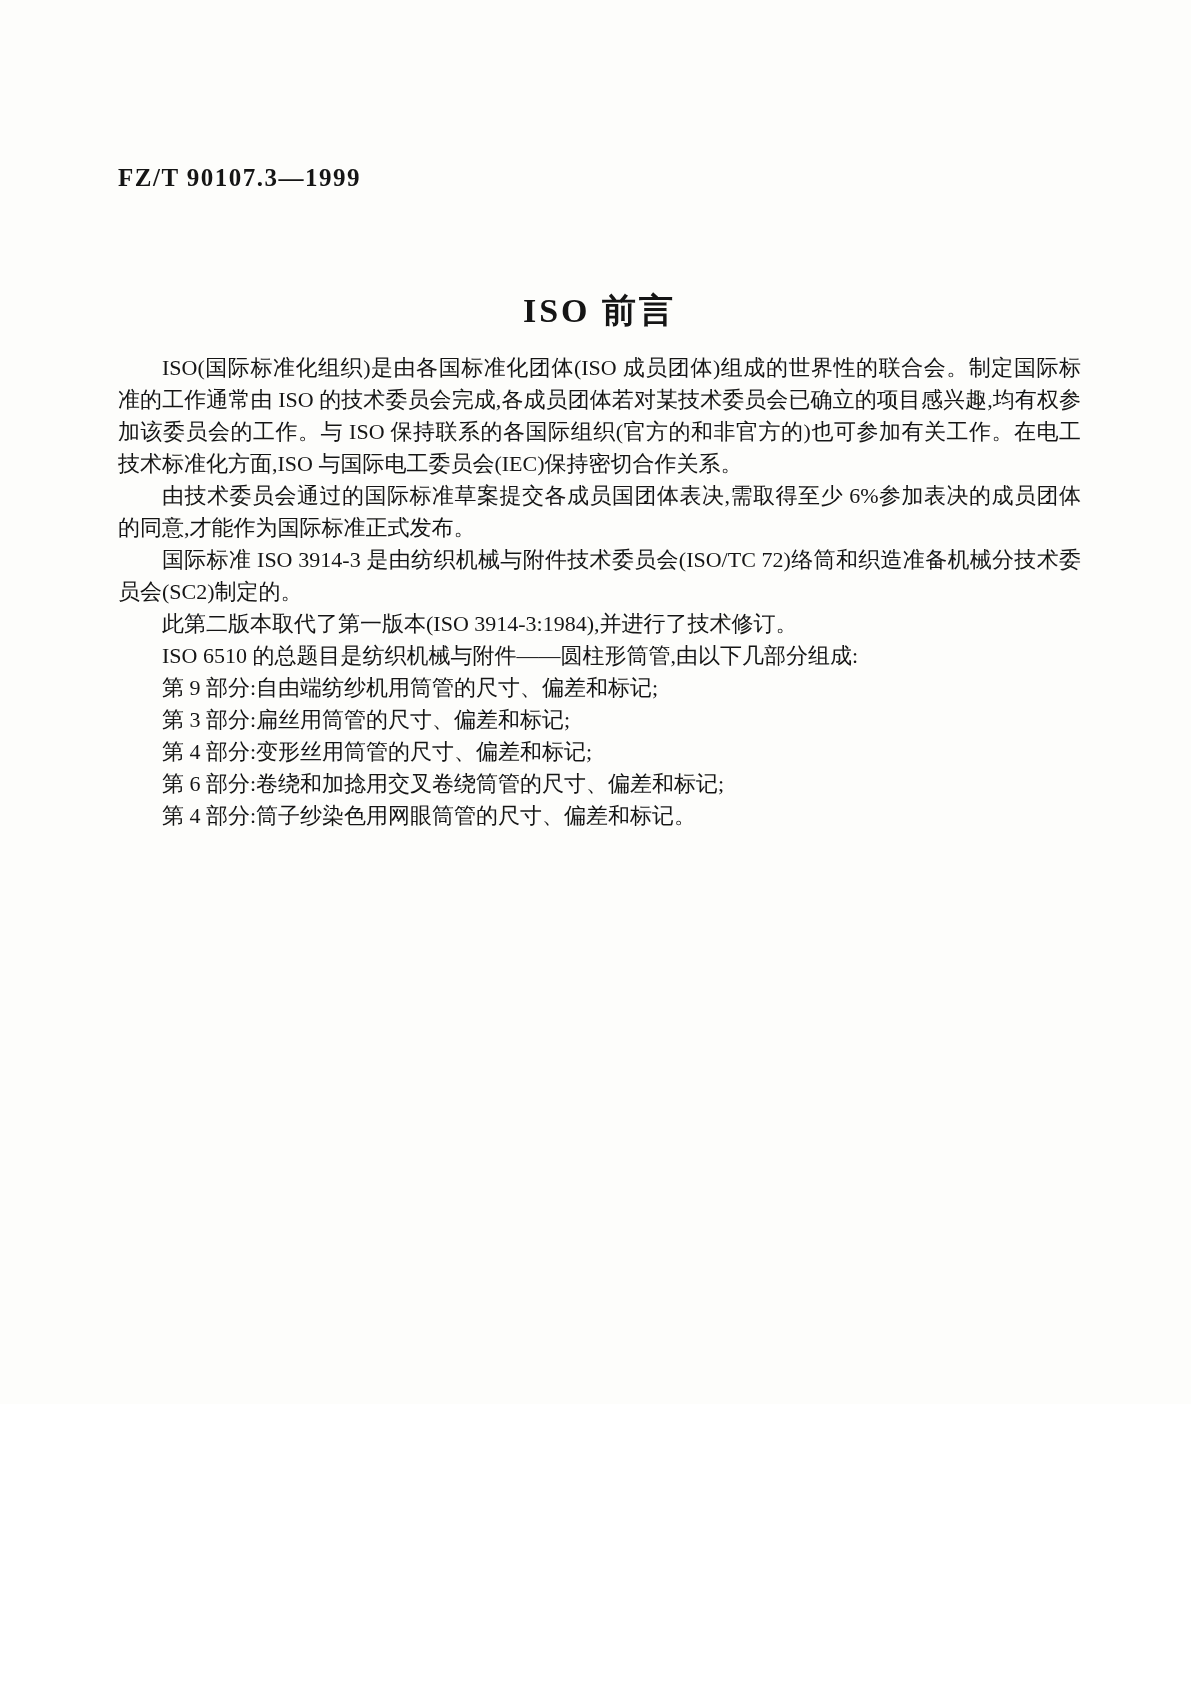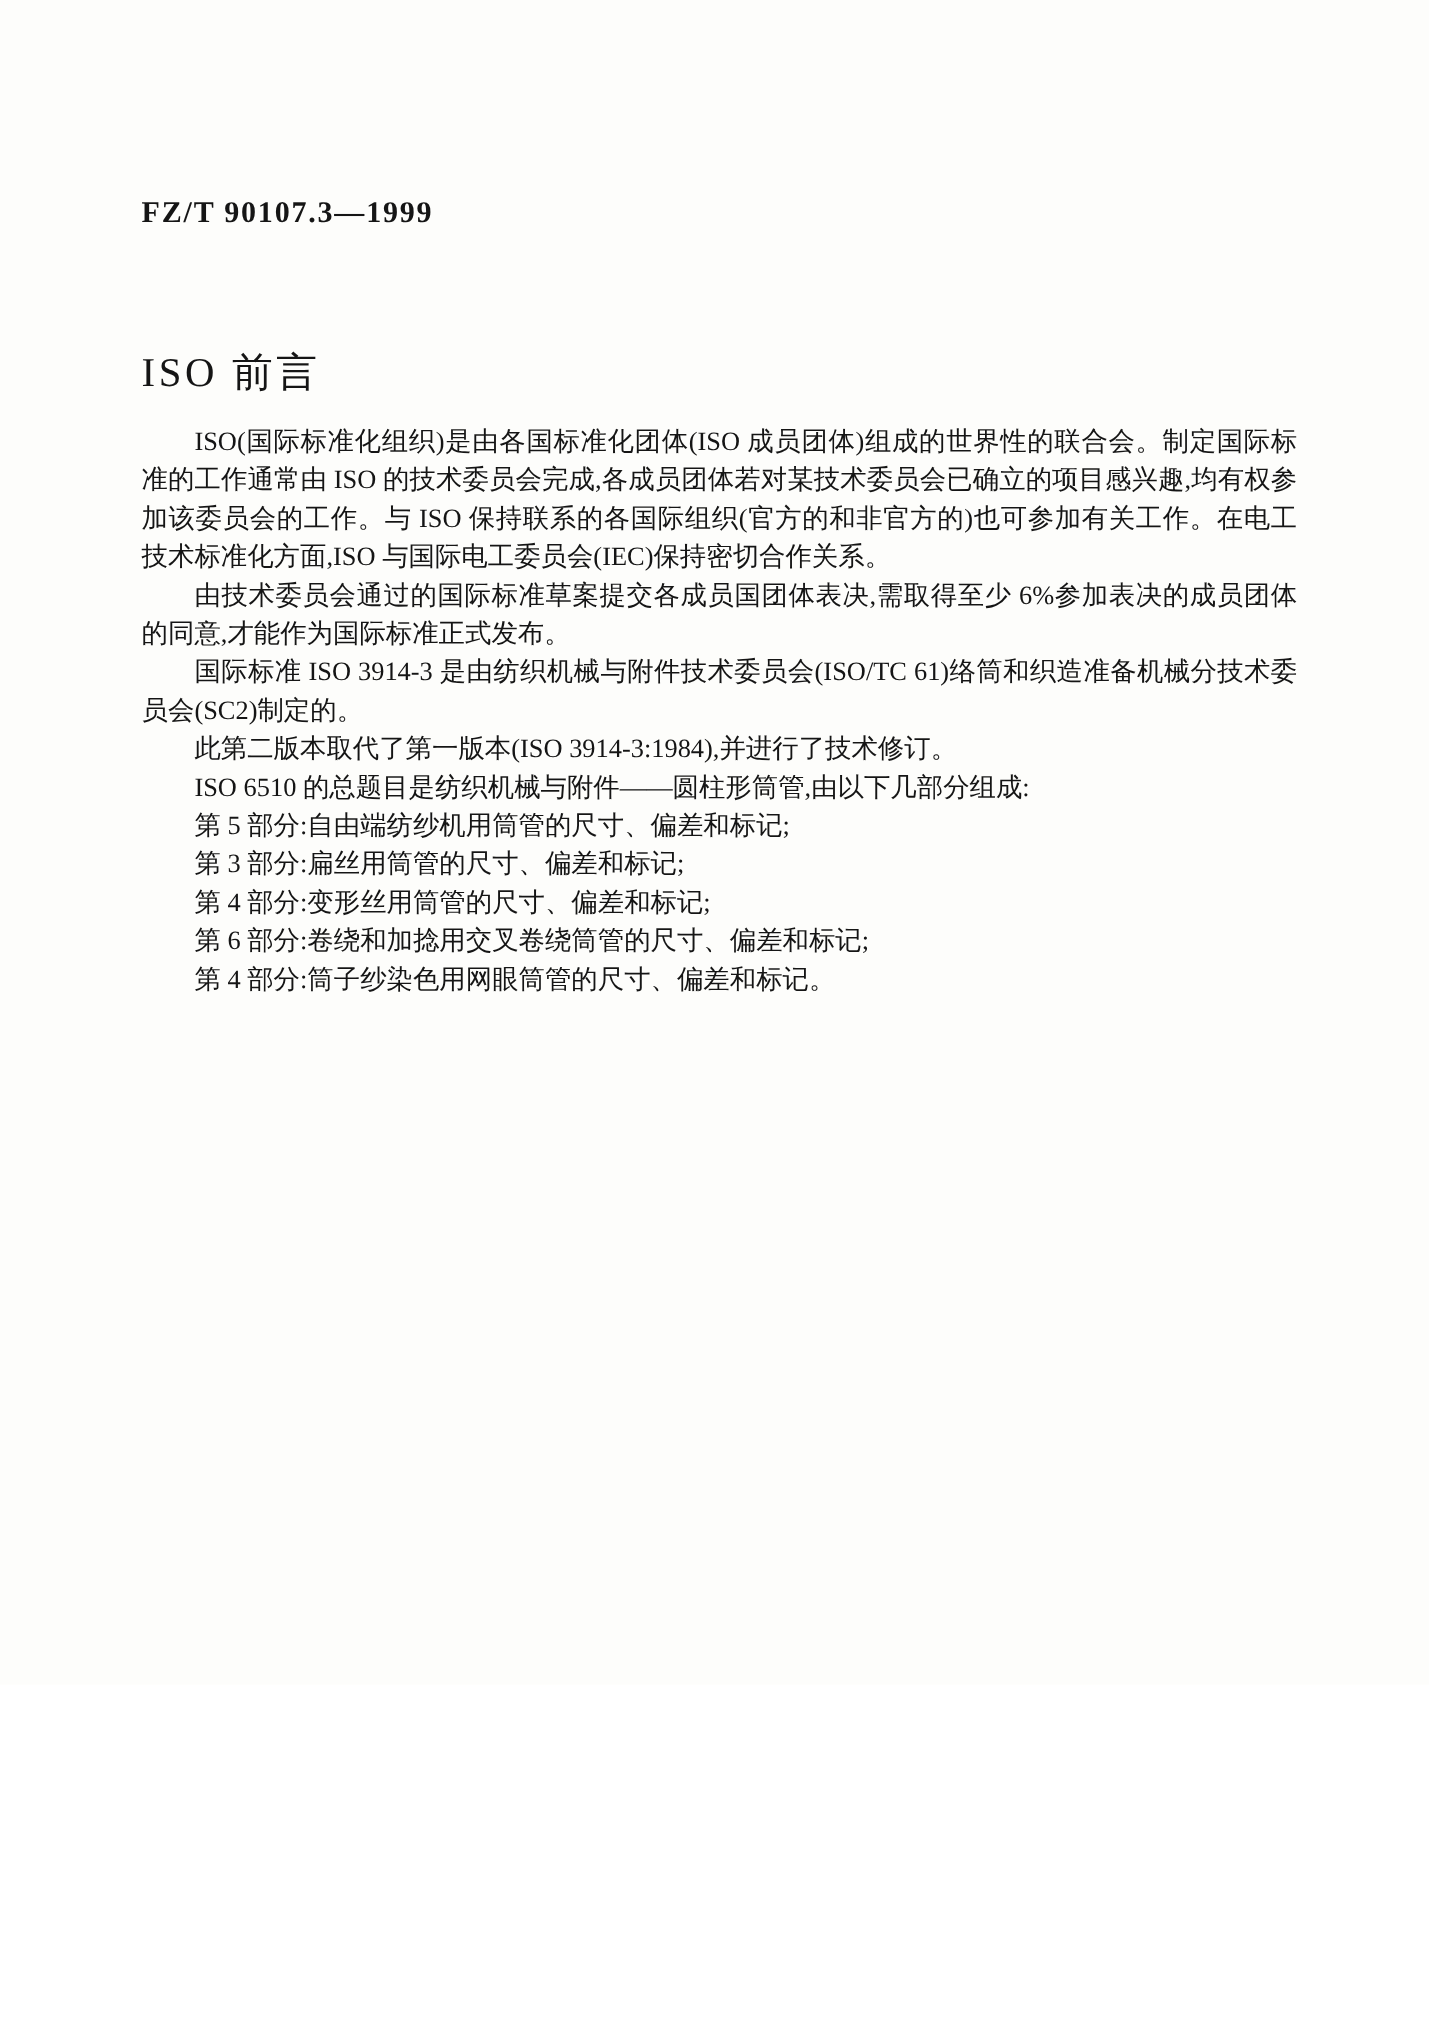--- a/index.html
+++ b/index.html
@@ -24,23 +24,23 @@
     font-weight: bold;
     letter-spacing: 1.5px;
     white-space: nowrap;
   }
   .doc-title {
     position: absolute;
     left: 118px;
     top: 288px;
     width: 963px;
     margin: 0;
-    text-align: left;
+    text-align: center;
     font-size: 34px;
-    font-weight: normal;
+    font-weight: bold;
     letter-spacing: 3px;
   }
   .body-text {
     position: absolute;
     left: 118px;
     top: 352px;
     width: 963px;
     font-size: 22px;
     line-height: 32px;
     font-weight: 400;
@@ -65,24 +65,24 @@
 
 <div class="page" style="background: rgb(253, 253, 251); color: rgb(21, 21, 21);">
 
   <div class="std-number">FZ/T 90107.3—1999</div>
 
   <h1 class="doc-title">ISO 前言</h1>
 
   <div class="body-text">
       <p>ISO(国际标准化组织)是由各国标准化团体(ISO 成员团体)组成的世界性的联合会。制定国际标准的工作通常由 ISO 的技术委员会完成,各成员团体若对某技术委员会已确立的项目感兴趣,均有权参加该委员会的工作。与 ISO 保持联系的各国际组织(官方的和非官方的)也可参加有关工作。在电工技术标准化方面,ISO 与国际电工委员会(IEC)保持密切合作关系。</p>
       <p>由技术委员会通过的国际标准草案提交各成员国团体表决,需取得至少 6%参加表决的成员团体的同意,才能作为国际标准正式发布。</p>
-      <p>国际标准 ISO 3914-3 是由纺织机械与附件技术委员会(ISO/TC 61)络筒和织造准备机械分技术委员会(SC2)制定的。</p>
+      <p>国际标准 ISO 3914-3 是由纺织机械与附件技术委员会(ISO/TC 72)络筒和织造准备机械分技术委员会(SC2)制定的。</p>
       <p>此第二版本取代了第一版本(ISO 3914-3:1984),并进行了技术修订。</p>
       <p>ISO 6510 的总题目是纺织机械与附件——圆柱形筒管,由以下几部分组成:</p>
-      <p>第 5 部分:自由端纺纱机用筒管的尺寸、偏差和标记;</p>
+      <p>第 9 部分:自由端纺纱机用筒管的尺寸、偏差和标记;</p>
       <p>第 3 部分:扁丝用筒管的尺寸、偏差和标记;</p>
       <p>第 4 部分:变形丝用筒管的尺寸、偏差和标记;</p>
       <p>第 6 部分:卷绕和加捻用交叉卷绕筒管的尺寸、偏差和标记;</p>
       <p>第 4 部分:筒子纱染色用网眼筒管的尺寸、偏差和标记。</p>
     </div>
 
   <div class="page-number">I</div>
 
 </div>
 

